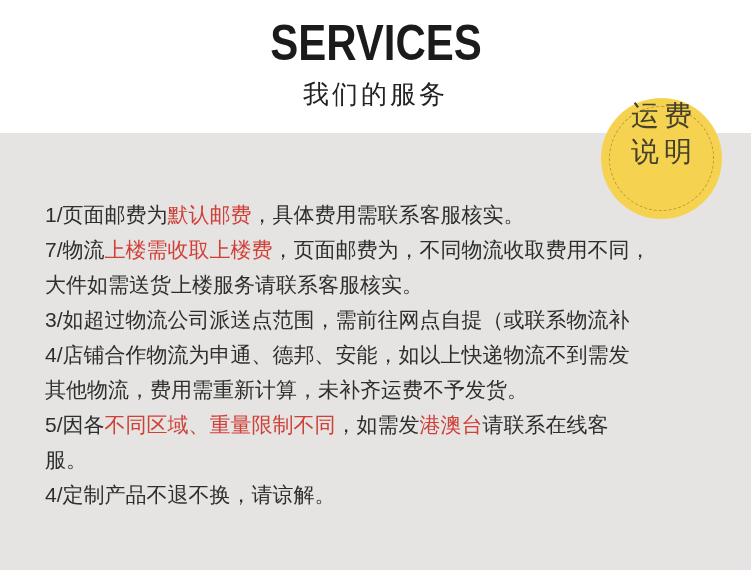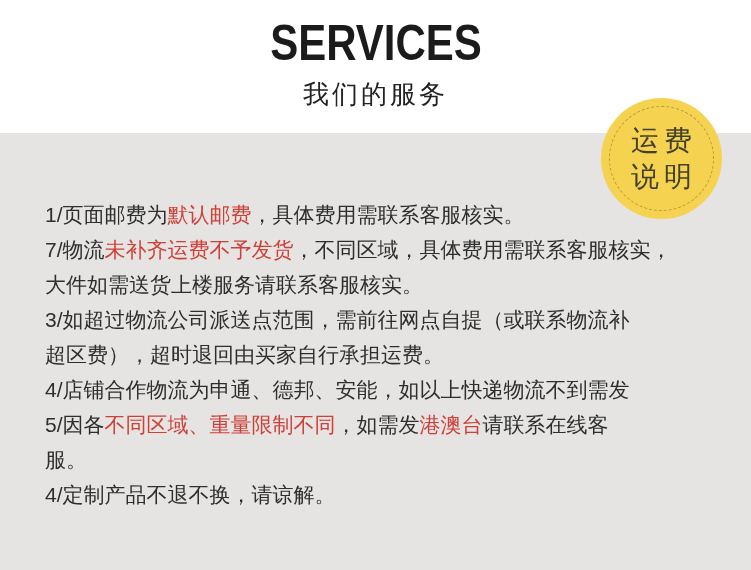--- a/index.html
+++ b/index.html
@@ -35,21 +35,21 @@
     background:#f5d351;
     z-index:5;
   }
   .badge-ring{
     position:absolute;top:8px;left:8px;right:8px;bottom:8px;
     border:1px dashed rgba(140,105,30,0.55);
     border-radius:50%;
   }
   .badge-text{
     position:absolute;top:0;left:0;width:100%;height:100%;
-    display:flex;flex-direction:column;align-items:center;justify-content:center;
+    display:flex;flex-direction:column;align-items:center;
     font-size:28px;line-height:36px;font-weight:500;color:#45402c;
     letter-spacing:5px;text-indent:5px;
   }
   .notice{
     position:absolute;top:197px;left:45px;width:700px;
     font-size:21px;line-height:35px;color:#2e2e2e;
     z-index:2;
   }
   .notice p{margin:0;padding:0;}
   .red{color:#cf4138;}
@@ -71,25 +71,25 @@
     <div class="badge-text">
       <span>运费</span>
       <span>说明</span>
     </div>
   </div>
 
   <div class="notice">
 
     <p><span>1/页面邮费为</span><span class="red">默认邮费</span><span>，具体费用需联系客服核实。</span></p>
 
-    <p><span>7/物流</span><span class="red">未补齐运费不予发货</span><span>，不同区域，具体费用需联系客服核实，</span><br><span>大件如需送货上楼服务请联系客服核实。</span></p>
+    <p><span>7/物流</span><span class="red">上楼需收取上楼费</span><span>，页面邮费为，不同物流收取费用不同，</span><br><span>大件如需送货上楼服务请联系客服核实。</span></p>
 
-    <p><span>3/如超过物流公司派送点范围，需前往网点自提（或联系物流补</span><br><span>超区费），超时退回由买家自行承担运费。</span></p>
+    <p><span>3/如超过物流公司派送点范围，需前往网点自提（或联系物流补</span><br></p>
 
-    <p><span>4/店铺合作物流为申通、德邦、安能，如以上快递物流不到需发</span><br></p>
+    <p><span>4/店铺合作物流为申通、德邦、安能，如以上快递物流不到需发</span><br><span>其他物流，费用需重新计算，未补齐运费不予发货。</span></p>
 
     <p><span>5/因各</span><span class="red">不同区域、重量限制不同</span><span>，如需发</span><span class="red">港澳台</span><span>请联系在线客</span><br><span>服。</span></p>
 
     <p><span>4/定制产品不退不换，请谅解。</span></p>
 
   </div>
 
 </div>
 
 </body></html>

